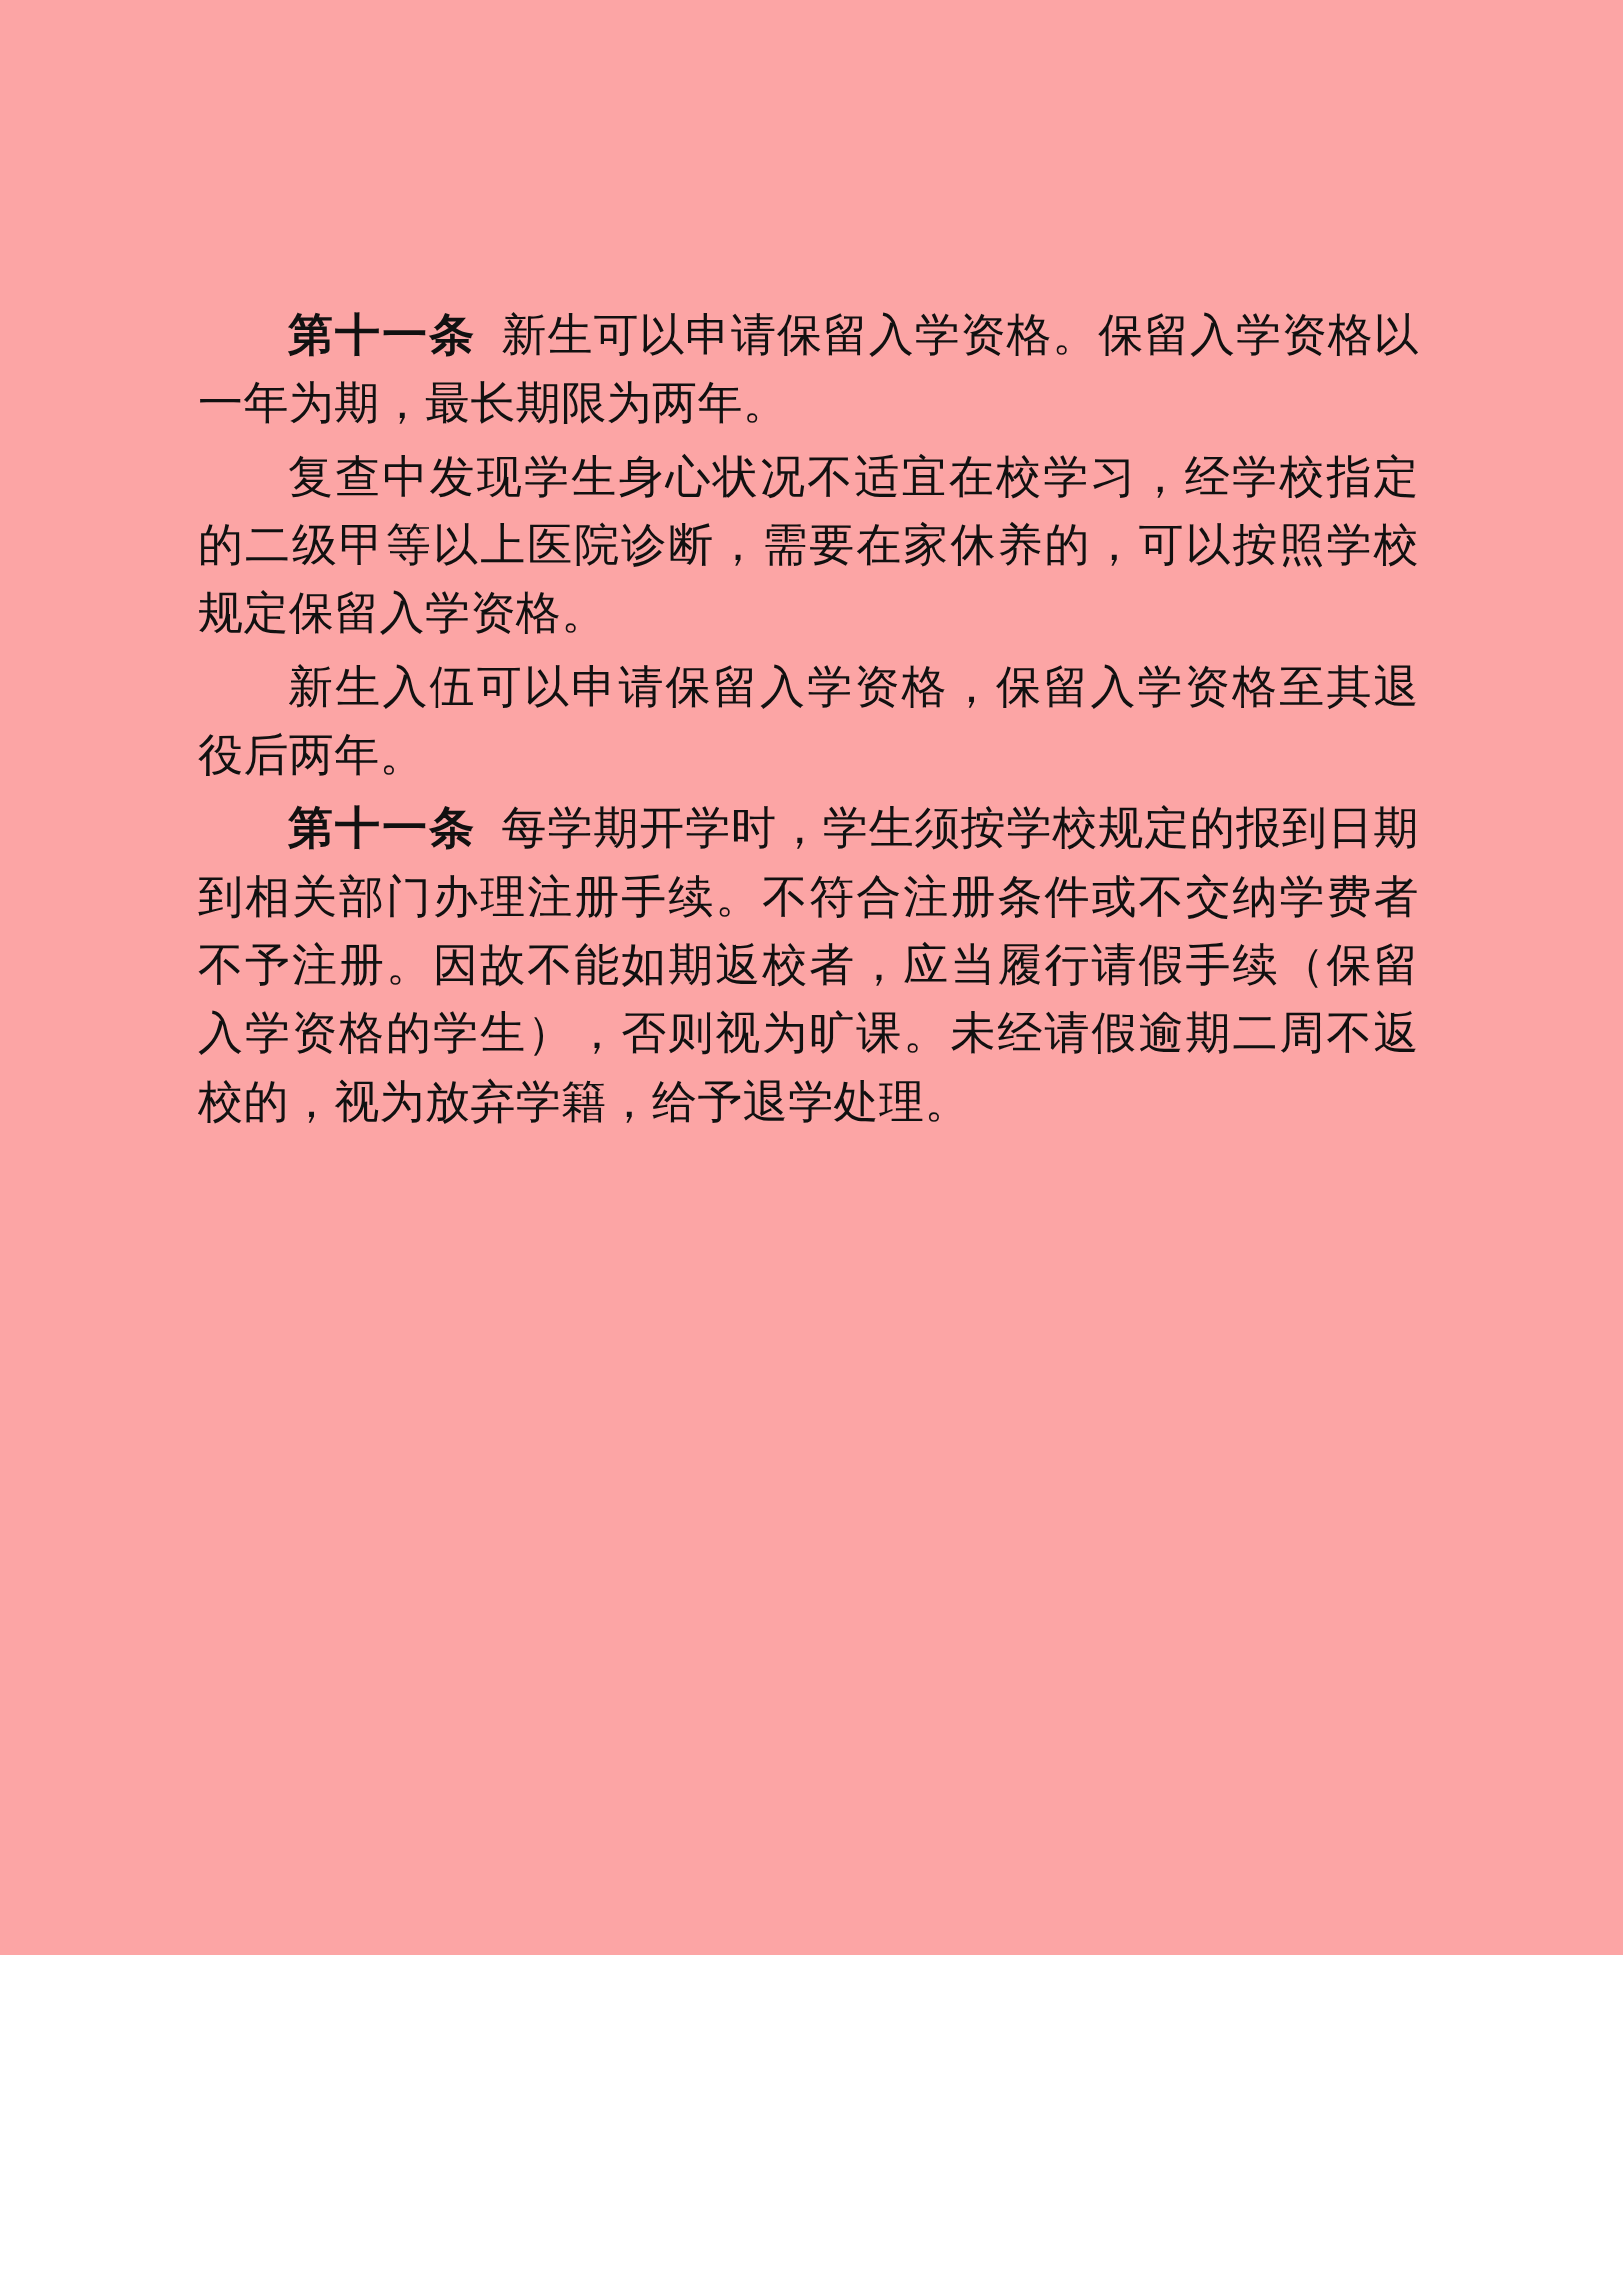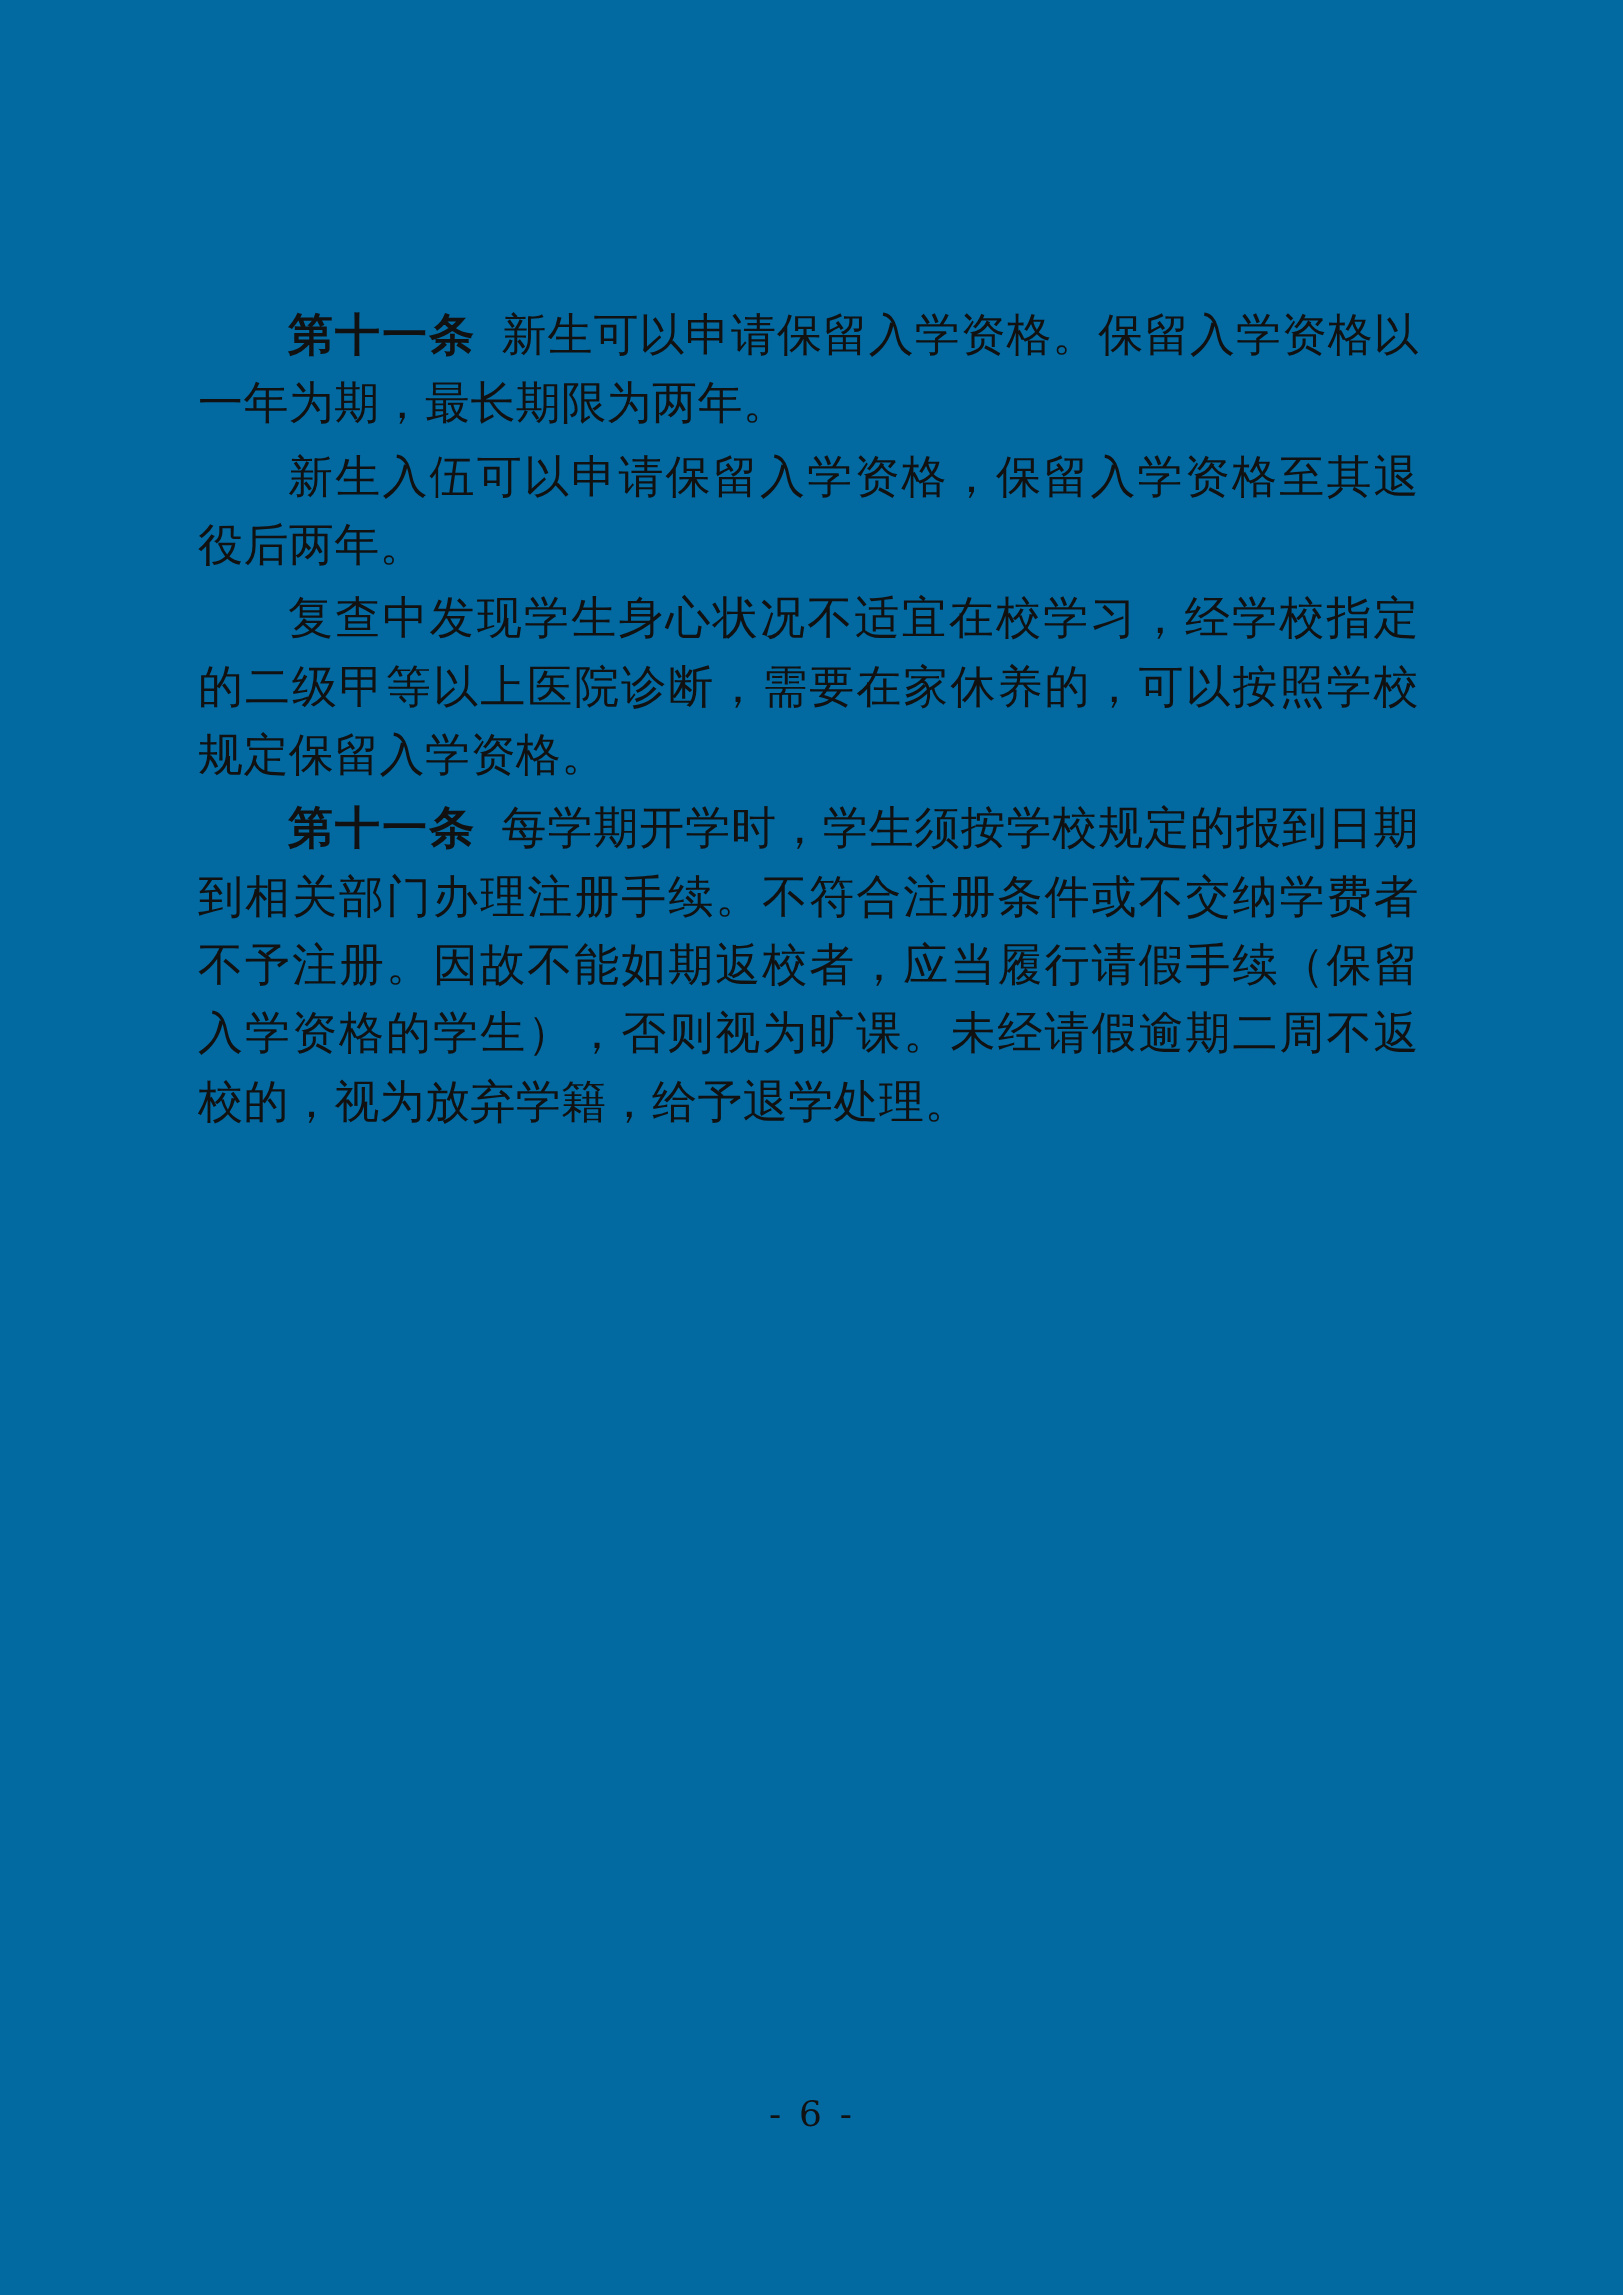--- a/index.html
+++ b/index.html
@@ -7,22 +7,22 @@
     padding: 0;
     background: #ffffff;
   }
   body {
     font-family: "DejaVu Serif", "Liberation Serif", serif;
     color: #111111;
   }
   .page {
     position: relative;
     width: 1624px;
-    height: 2295px;
-    background: #0369a1;
+    height: 1955px;
+    background: #fca5a5;
     box-sizing: border-box;
     overflow: hidden;
   }
   .content {
     position: absolute;
     left: 198px;
     top: 301px;
     width: 1221px;
   }
   .para {
@@ -60,25 +60,25 @@
 
 <div class="page">
 
   <div class="content">
 
     <p class="para">
       <span class="article-head">第十一条</span><span class="head-gap"></span><span>新生可以申请保留入学资格。保留入学资格以一年为期，最长期限为两年。</span>
     </p>
 
     <p class="para">
-      <span>新生入伍可以申请保留入学资格，保留入学资格至其退役后两年。</span>
+      <span>复查中发现学生身心状况不适宜在校学习，经学校指定的二级甲等以上医院诊断，需要在家休养的，可以按照学校规定保留入学资格。</span>
     </p>
 
     <p class="para">
-      <span>复查中发现学生身心状况不适宜在校学习，经学校指定的二级甲等以上医院诊断，需要在家休养的，可以按照学校规定保留入学资格。</span>
+      <span>新生入伍可以申请保留入学资格，保留入学资格至其退役后两年。</span>
     </p>
 
 
 
 
     <p class="para">
       <span class="article-head">第十一条</span><span class="head-gap"></span><span>每学期开学时，学生须按学校规定的报到日期到相关部门办理注册手续。不符合注册条件或不交纳学费者不予注册。因故不能如期返校者，应当履行请假手续（保留入学资格的学生），否则视为旷课。未经请假逾期二周不返校的，视为放弃学籍，给予退学处理。</span>
     </p>
 
   </div>

